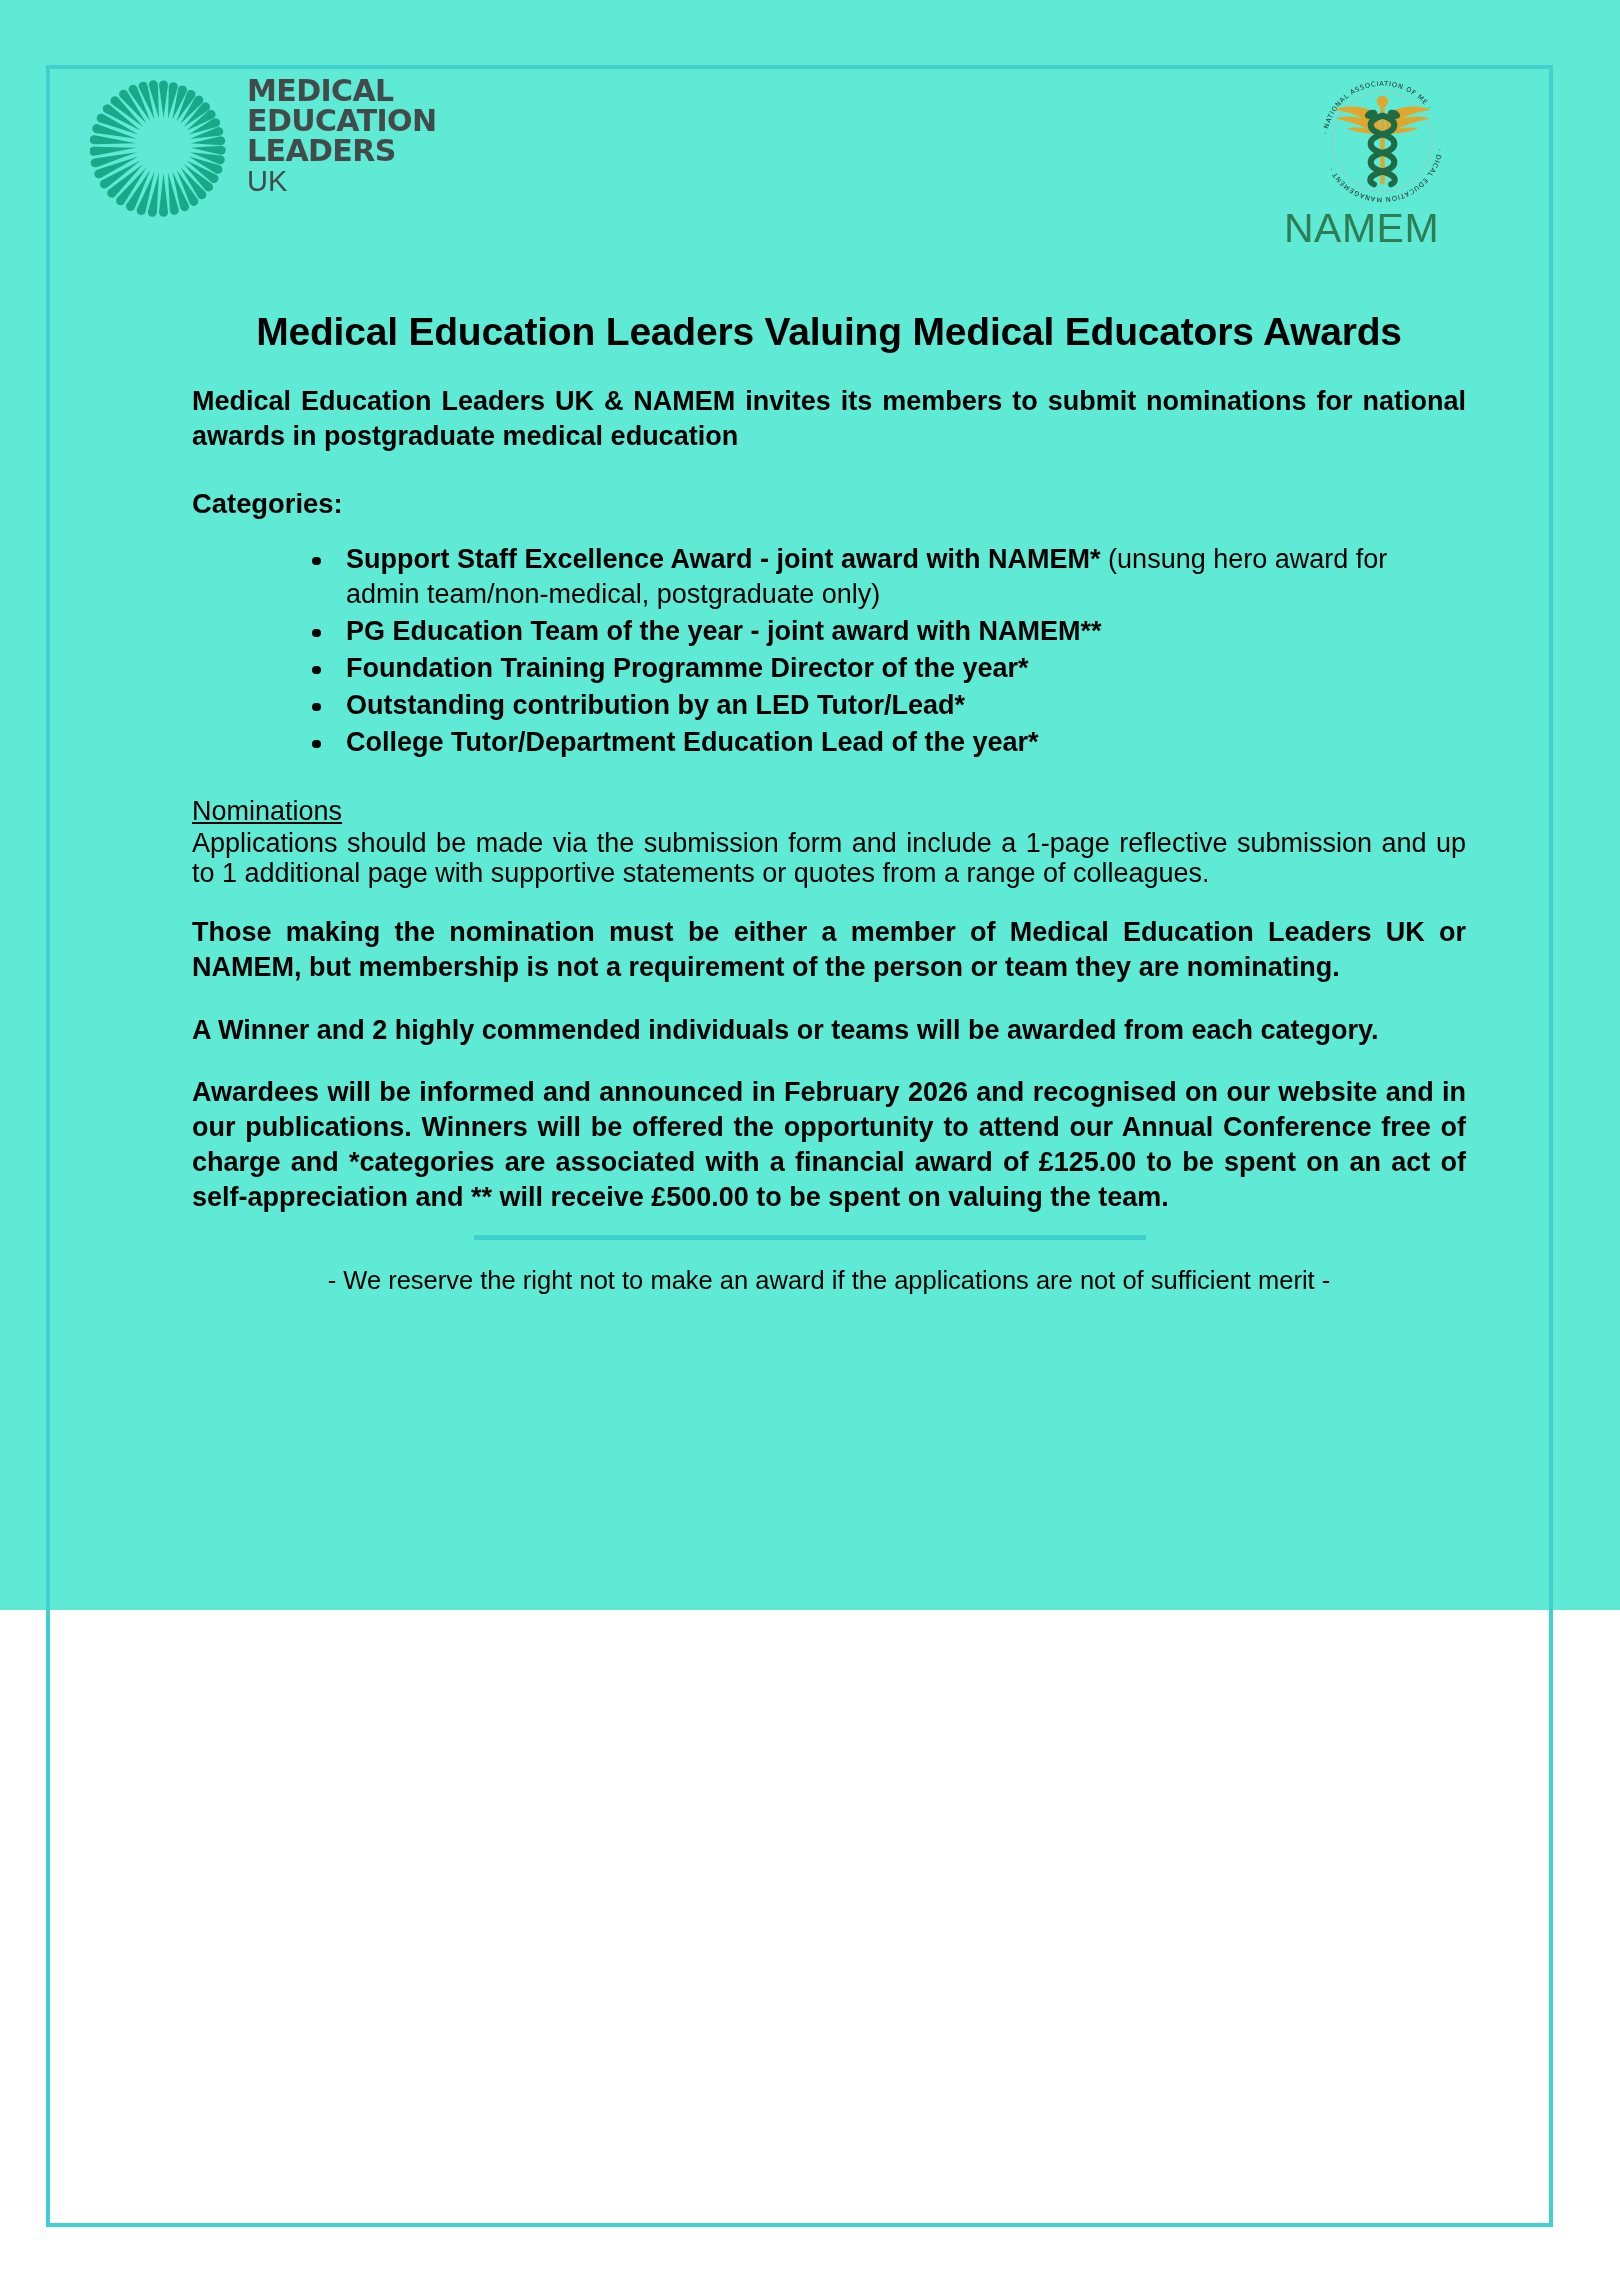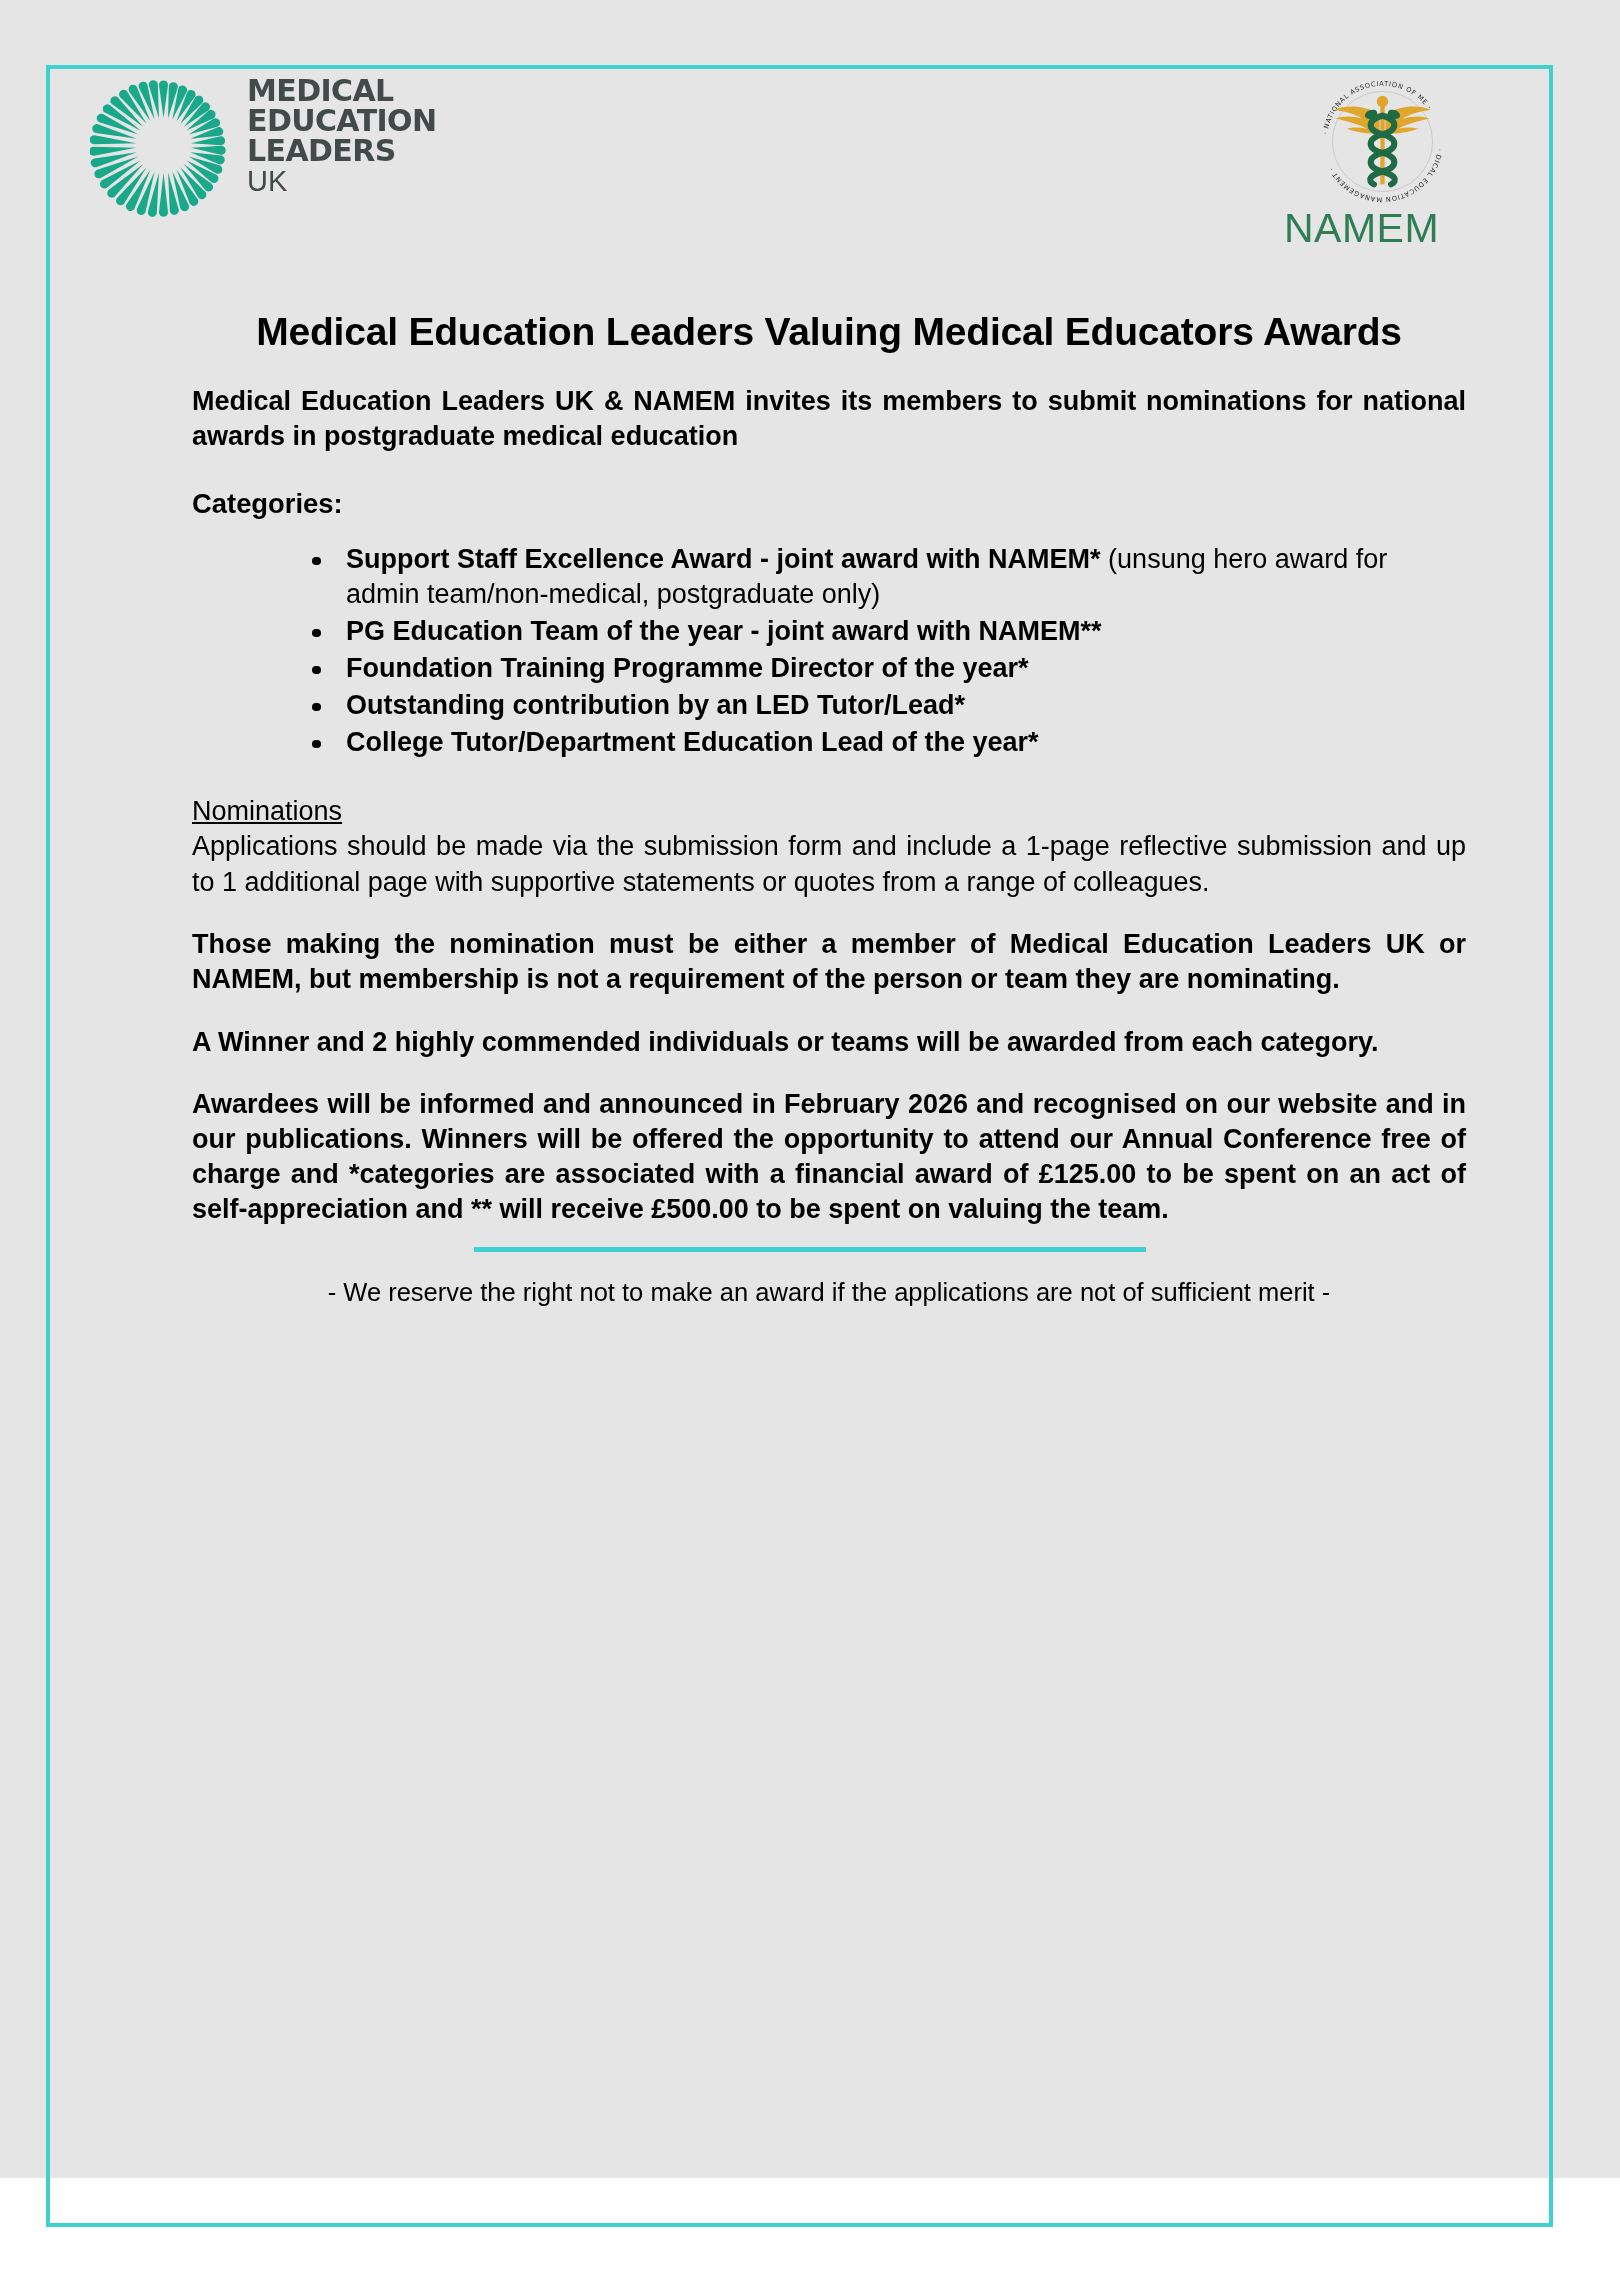--- a/index.html
+++ b/index.html
@@ -14,22 +14,22 @@
     color: #000000;
     position: relative;
     overflow: hidden;
   }
 
   
   #page {
     position: absolute;
     left: 0; top: 0;
     width: 1620px;
-    height: 2178px;
-    background: #e5e5e5;
+    height: 1610px;
+    background: #5eead4;
   }
   #teal-border {
     position: absolute;
     left: 46px;
     top: 65px;
     width: 1507px;
     height: 2162px;
     border: 4.9px solid #40d0d0;
     box-sizing: border-box;
   }
@@ -178,21 +178,21 @@
 
   .underline-head {
     margin: 35px 0 0 0;
     font-size: 27px;
     line-height: 33px;
     text-decoration: underline;
   }
   p.tight {
     margin: 0;
     font-size: 27px;
-    line-height: 36px;
+    line-height: 30px;
     text-align: justify;
   }
 
   h3#closing {
     margin: 61px 0 0 0;
     font-size: 28px;
     line-height: 35px;
     font-weight: bold;
   }
 

